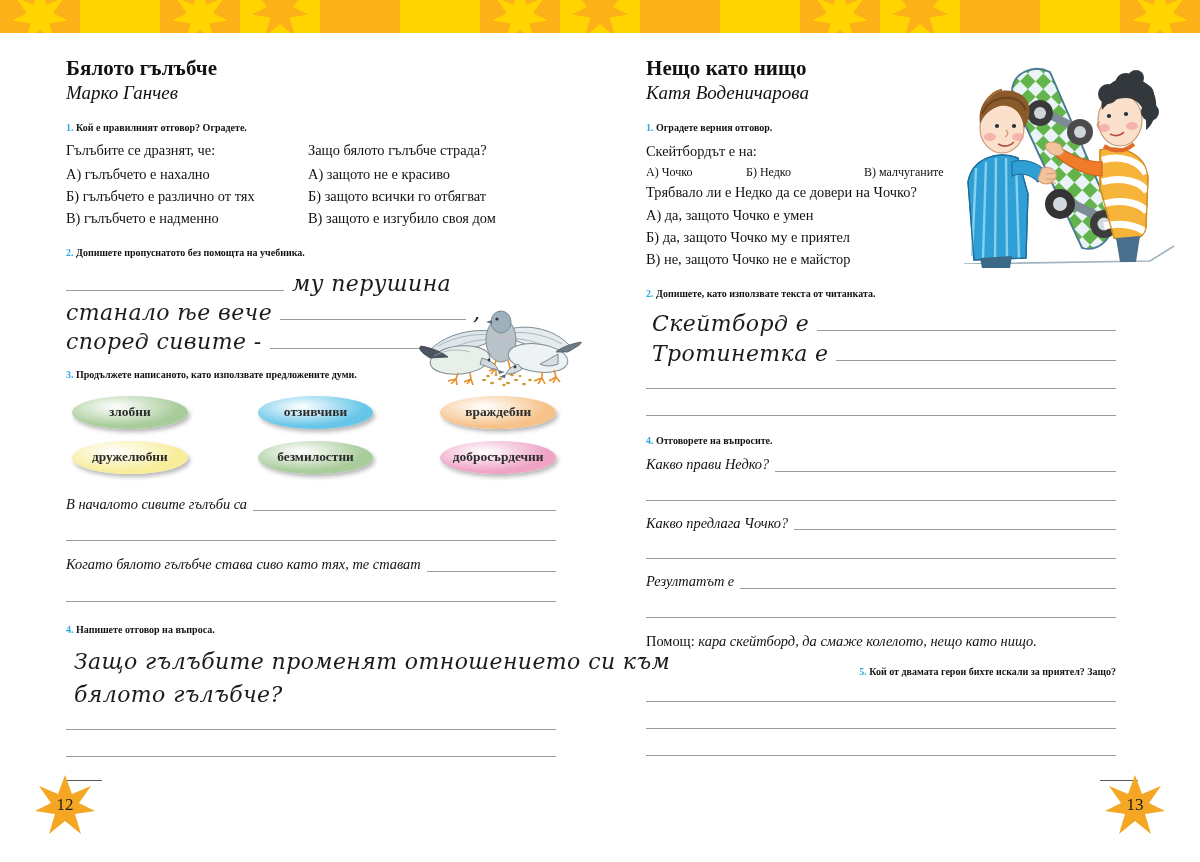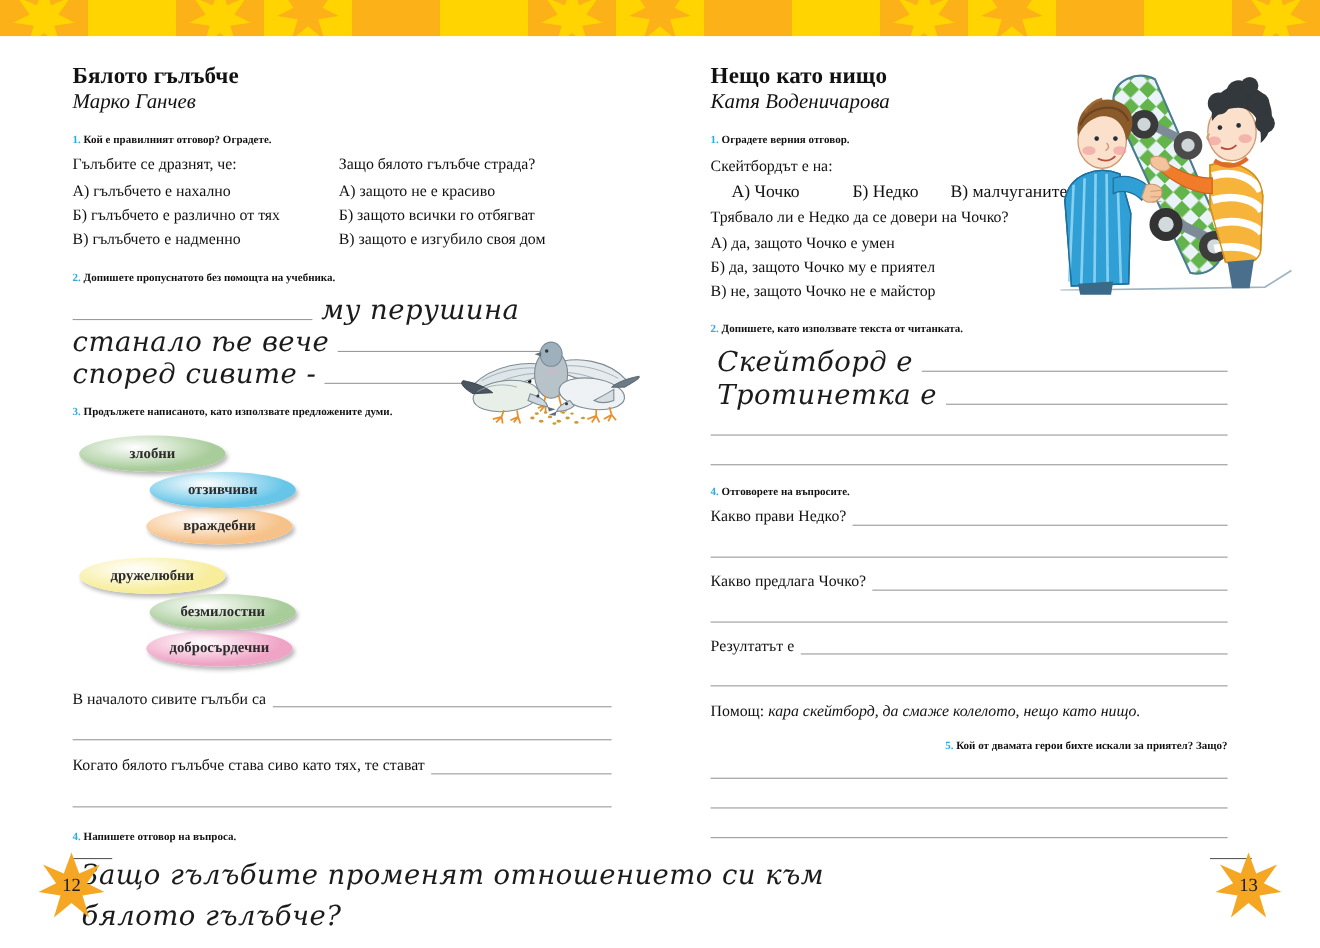--- a/index.html
+++ b/index.html
@@ -29,38 +29,38 @@
   .qhead{font-size:10px;font-weight:bold;margin:17px 0 6px 0;line-height:1.28;}
   .qnum{color:#29abe2;font-weight:bold;}
   .qhead.tight{margin-top:15px;}
   .opts-wrap{display:flex;gap:0;margin-top:1px;}
   .opts-col{width:242px;}
   .opts-col p{margin:0;font-size:14.4px;line-height:1.52;}
   .opts-col p.lead{margin-bottom:2px;}
 
   
   .rc-line{font-size:14.4px;line-height:1.55;margin:0;}
-  .rc-abc{display:flex;font-size:16px;line-height:1.55;text-align:center;}
+  .rc-abc{display:flex;font-size:12px;line-height:1.55;}
   .rc-abc span:nth-child(1){width:100px;}
   .rc-abc span:nth-child(2){width:118px;}
 
   
-  .hw{font-family:"DejaVu Serif", serif;font-style:italic;font-size:25px;color:#1b1b1b;
+  .hw{font-family:"DejaVu Serif", serif;font-style:italic;font-size:22px;color:#1b1b1b;
       letter-spacing:.4px;white-space:nowrap;}
   .hw-row{display:flex;align-items:flex-end;height:30px;}
   .rule-flex{flex:1 1 auto;border-bottom:1px solid #9a9a9a;margin-bottom:5px;}
 
-  .answer-line{font-size:14.4px;line-height:1.5;display:flex;align-items:flex-end;margin-top:14px;}
+  .answer-line{font-size:14.4px;line-height:1.5;display:flex;align-items:flex-end;margin-top:14px;font-style:italic;}
   .answer-line .lbl{white-space:nowrap;padding-right:6px;}
   .answer-line .ln{flex:1 1 auto;border-bottom:1px solid #9a9a9a;margin-bottom:4px;}
   .blank-row{width:100%;border-bottom:1px solid #9a9a9a;margin-top:25px;}
 
   
   .bubbles{margin-top:14px;}
-  .brow{display:flex;margin-bottom:12px;flex-direction:column;}
+  .brow{display:flex;margin-bottom:12px;}
   .bub{
     width:133px;height:33px;border-radius:50%/50%;
     display:flex;align-items:center;justify-content:center;
     font-size:13.4px;font-weight:bold;color:#2b2b2b;
     box-shadow:2px 3px 4px rgba(0,0,0,.28);
     position:relative;
   }
   .bub span{position:relative;z-index:2;}
   .brow .bub:nth-child(1){margin-left:6px;}
   .brow .bub:nth-child(2){margin-left:70px;}

